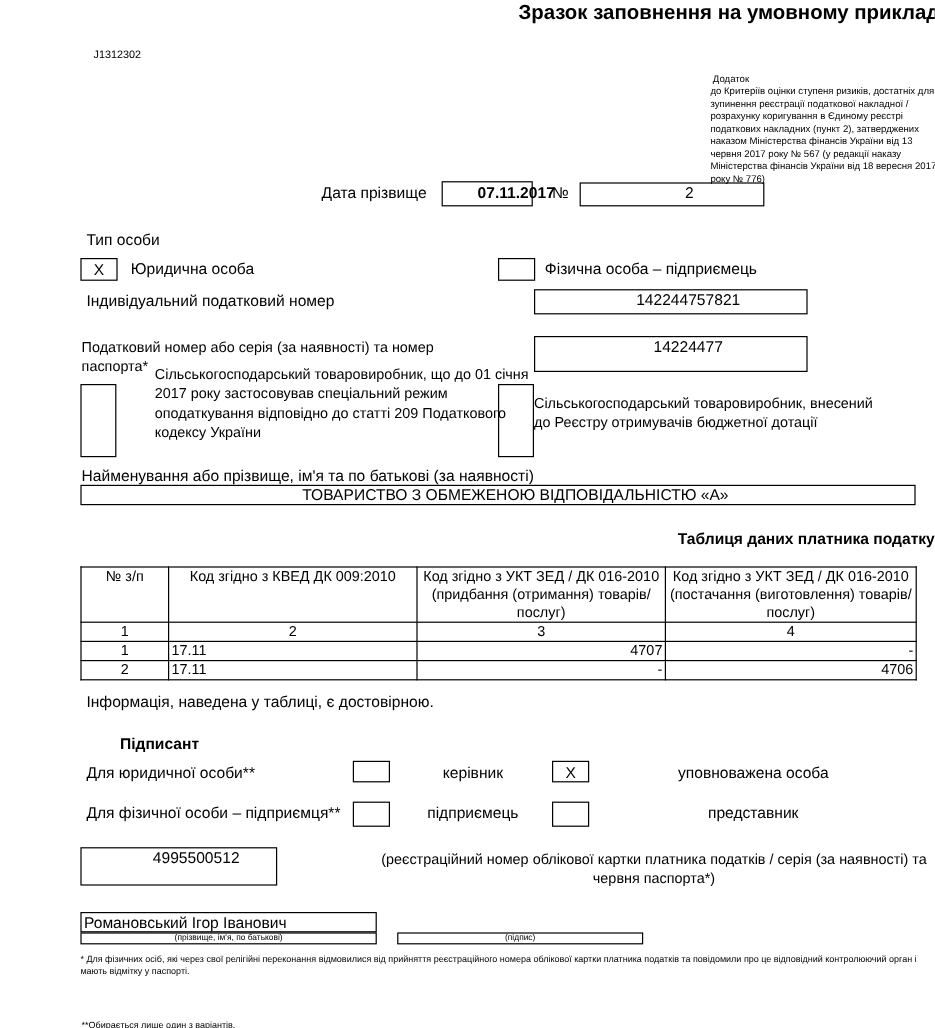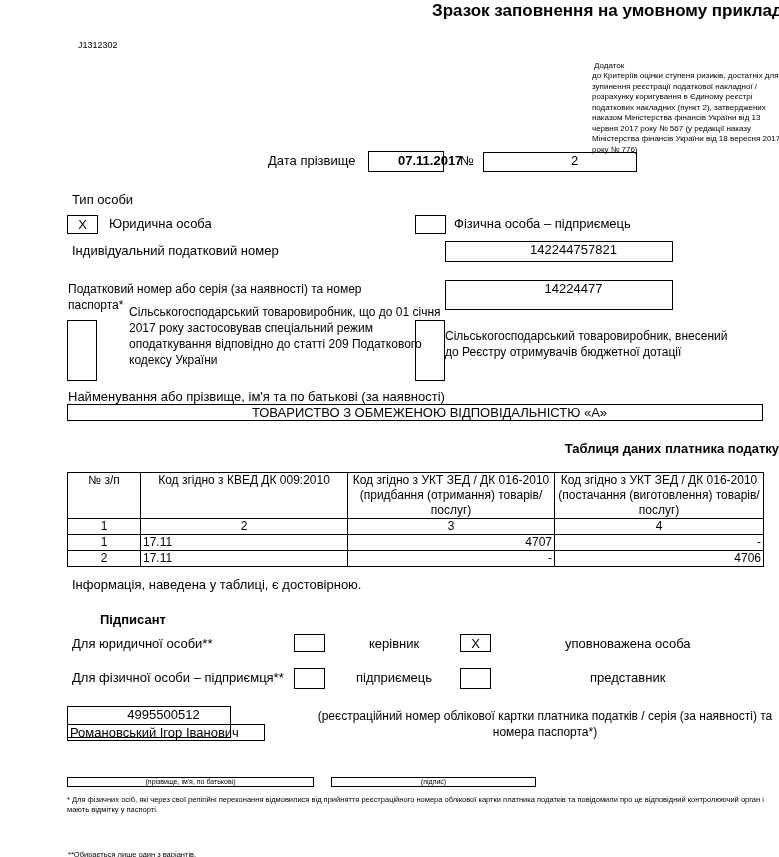--- a/index.html
+++ b/index.html
@@ -113,20 +113,20 @@
 <div class="box chk" style="left:460px; top:634px; width:31px; height:18px;">X</div>
 <div class="abs lbl" style="left:565px; top:636px;">уповноважена особа</div>
 
 <div class="abs lbl" style="left:72px; top:670px;">Для фізичної особи – підприємця**</div>
 <div class="box chk" style="left:294px; top:668px; width:31px; height:21px;"></div>
 <div class="abs lbl" style="left:356px; top:670px;">підприємець</div>
 <div class="box chk" style="left:460px; top:668px; width:31px; height:21px;"></div>
 <div class="abs lbl" style="left:590px; top:670px;">представник</div>
 
 <div class="box val" style="left:67px; top:706px; width:164px; height:32px;">4995500512</div>
-<div class="abs para center" style="left:310px; top:708px; width:470px;">(реєстраційний номер облікової картки платника податків / серія (за наявності) та номера паспорта*)</div>
+<div class="abs para center" style="left:310px; top:708px; width:470px;">(реєстраційний номер облікової картки платника податків / серія (за наявності) та червня паспорта*)</div>
 
-<div class="box" style="left:67px; top:724px; width:198px; height:17px; font-size:13px; line-height:15px; padding-left:2px;">Романовський Ігор Іванович</div>
+<div class="box" style="left:67px; top:760px; width:247px; height:17px; font-size:13px; line-height:15px; padding-left:2px;">Романовський Ігор Іванович</div>
 <div class="box tiny" style="left:67px; top:777px; width:247px; height:10px; line-height:8px;">(прізвище, ім'я, по батькові)</div>
 <div class="box tiny" style="left:331px; top:777px; width:205px; height:10px; line-height:8px;">(підпис)</div>
 
 <div class="abs foot" style="left:67px; top:795px; width:700px;">* Для фізичних осіб, які через свої релігійні переконання відмовилися від прийняття реєстраційного номера облікової картки платника податків та повідомили про це відповідний контролюючий орган і мають відмітку у паспорті.</div>
 <div class="abs foot" style="left:68px; top:814px;margin-top:36px;">**Обирається лише один з варіантів.</div>
 
 </body></html>

